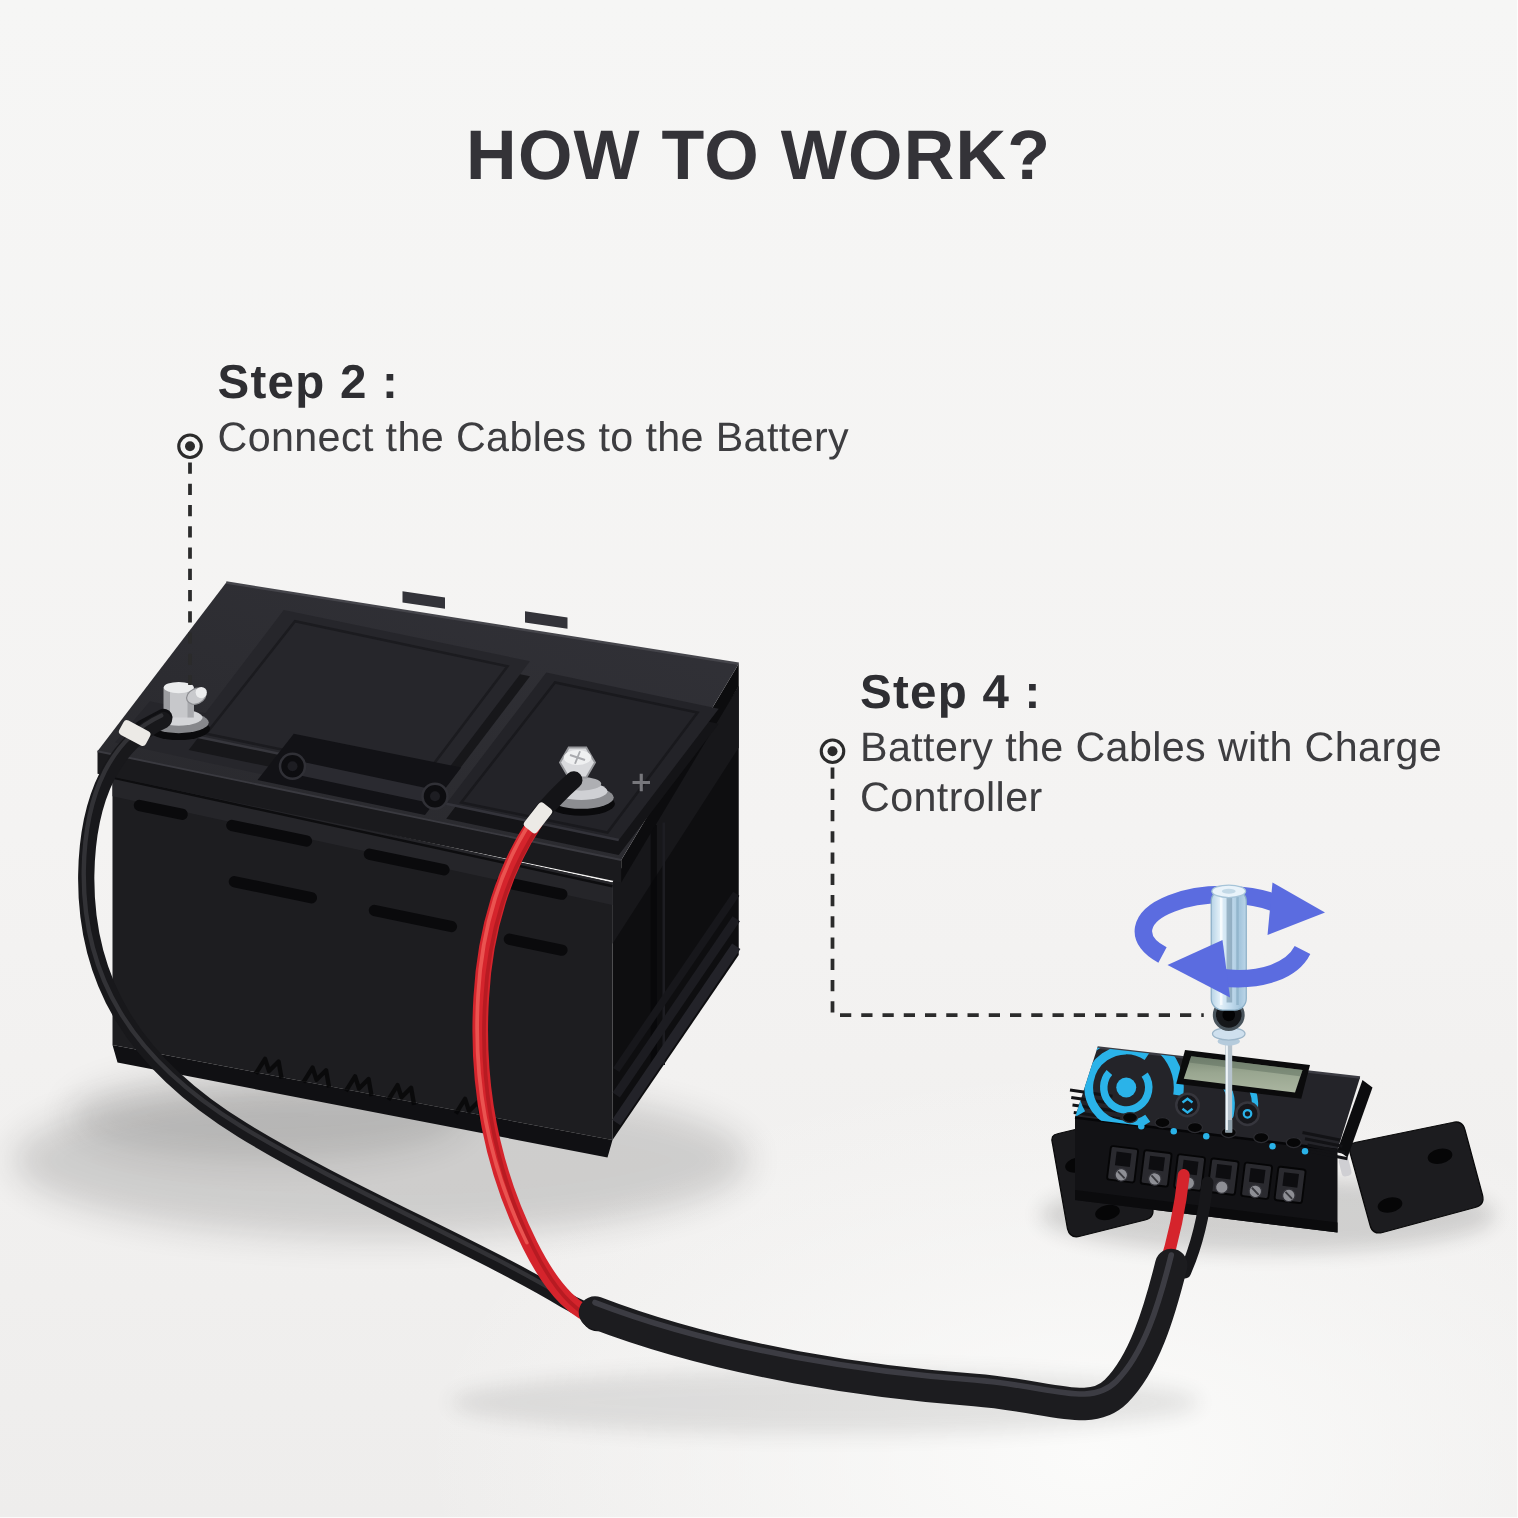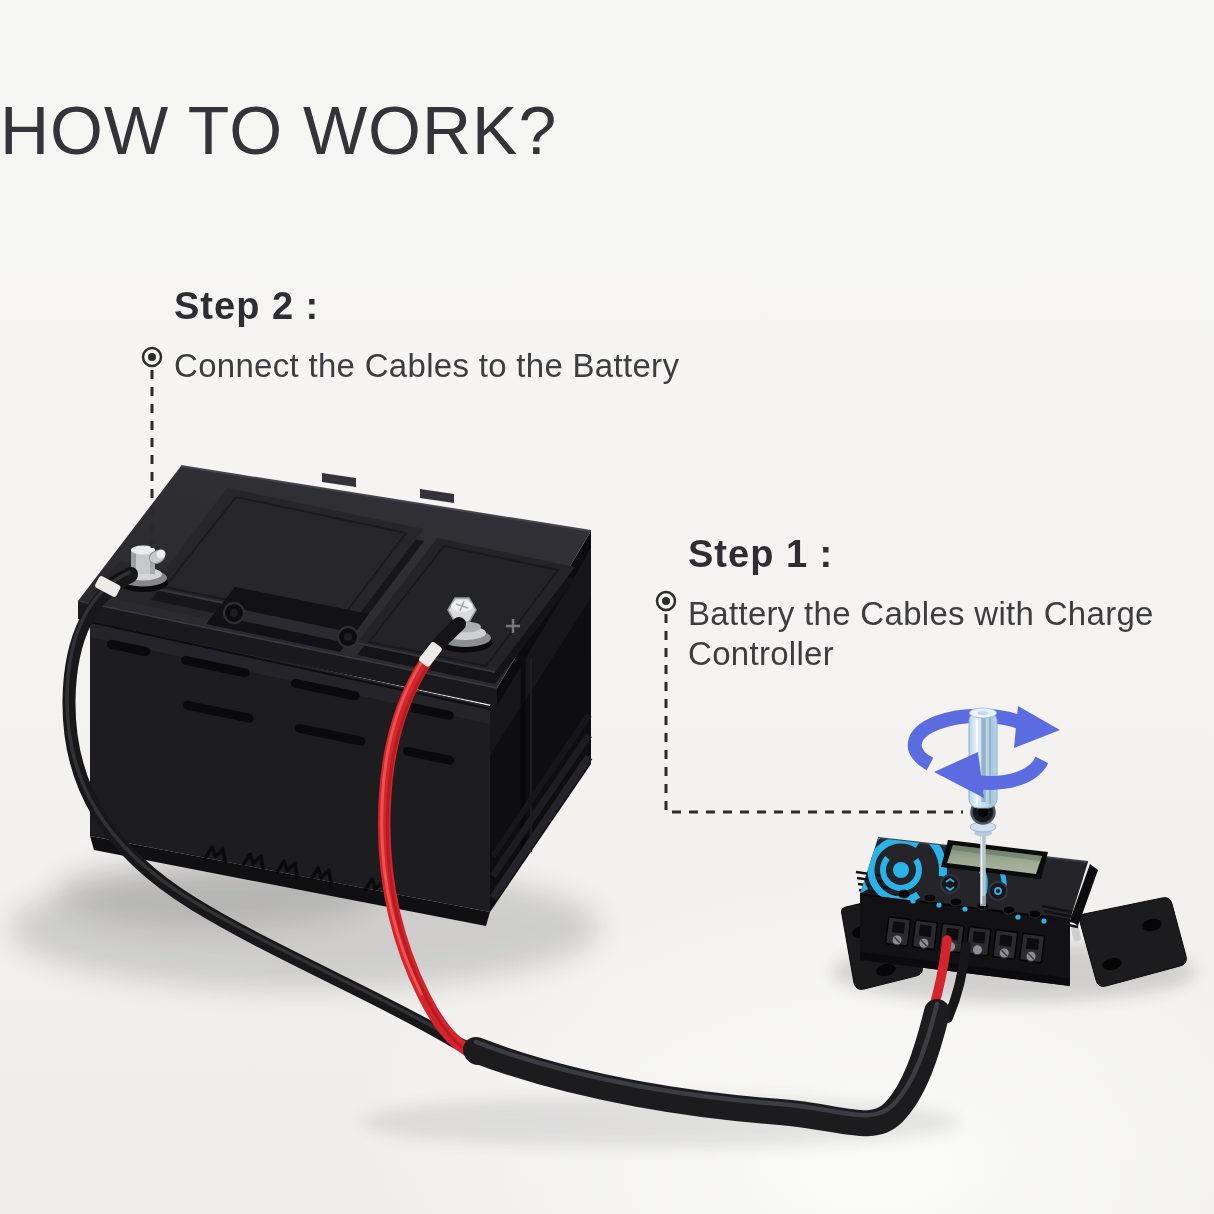--- a/index.html
+++ b/index.html
@@ -5,26 +5,26 @@
   html,body{margin:0;padding:0;}
   body{width:1214px;height:1214px;font-family:"Liberation Sans",sans-serif;}
   .canvas{
     position:relative;width:1214px;height:1214px;overflow:hidden;
     background:
       radial-gradient(900px 520px at 72% 96%, #fbfbfa 0%, rgba(251,251,250,0) 60%),
       linear-gradient(180deg,#f6f6f5 0%,#f4f3f2 55%,#eeedec 100%);
   }
   svg.scene{position:absolute;left:0;top:0;}
   .title{
-    position:absolute;left:0;right:0;top:96px;margin:0;text-align:left;
-    font-weight:400;font-size:68px;line-height:1;color:#343338;letter-spacing:1px;
+    position:absolute;left:0;right:0;top:96px;margin:0;text-align:center;
+    font-weight:700;font-size:56px;line-height:1;color:#343338;letter-spacing:1px;
   }
   .step{position:absolute;}
   .step .label{font-weight:700;font-size:38px;color:#2e2e32;letter-spacing:1px;}
-  .step .desc{font-size:33px;font-weight:400;color:#3d3d40;margin-top:18px;line-height:1.22;letter-spacing:.3px;}
+  .step .desc{font-size:33px;font-weight:400;color:#3d3d40;margin-top:2px;line-height:1.22;letter-spacing:.3px;}
   #step2-callout{left:174px;top:285px;}
   #step1-callout{left:688px;top:533px;width:472px;}
 </style>
 </head>
 <body>
 
 <div class="canvas">
 
   <h1 class="title">HOW TO WORK?</h1>
 
@@ -318,17 +318,17 @@
       <circle cx="666" cy="601" r="4" fill="#2b2b2b"></circle>
     </g>
   </svg>
 
   <div class="step" id="step2-callout">
     <div class="label">Step 2 :</div>
     <div class="desc">Connect the Cables to the Battery</div>
   </div>
 
   <div class="step" id="step1-callout">
-    <div class="label">Step 1 :</div>
+    <div class="label">Step 4 :</div>
     <div class="desc">Battery the Cables with Charge Controller</div>
   </div>
 
 </div>
 
 </body></html>

